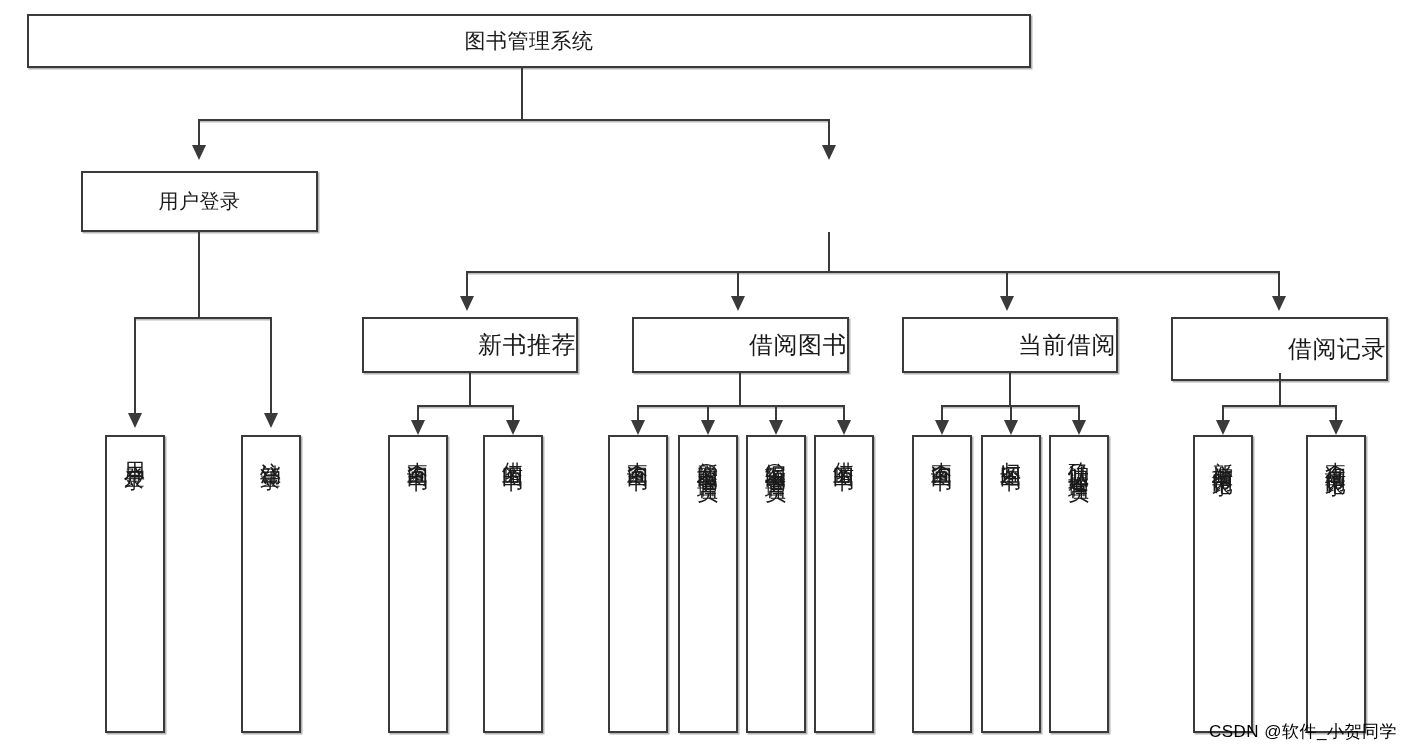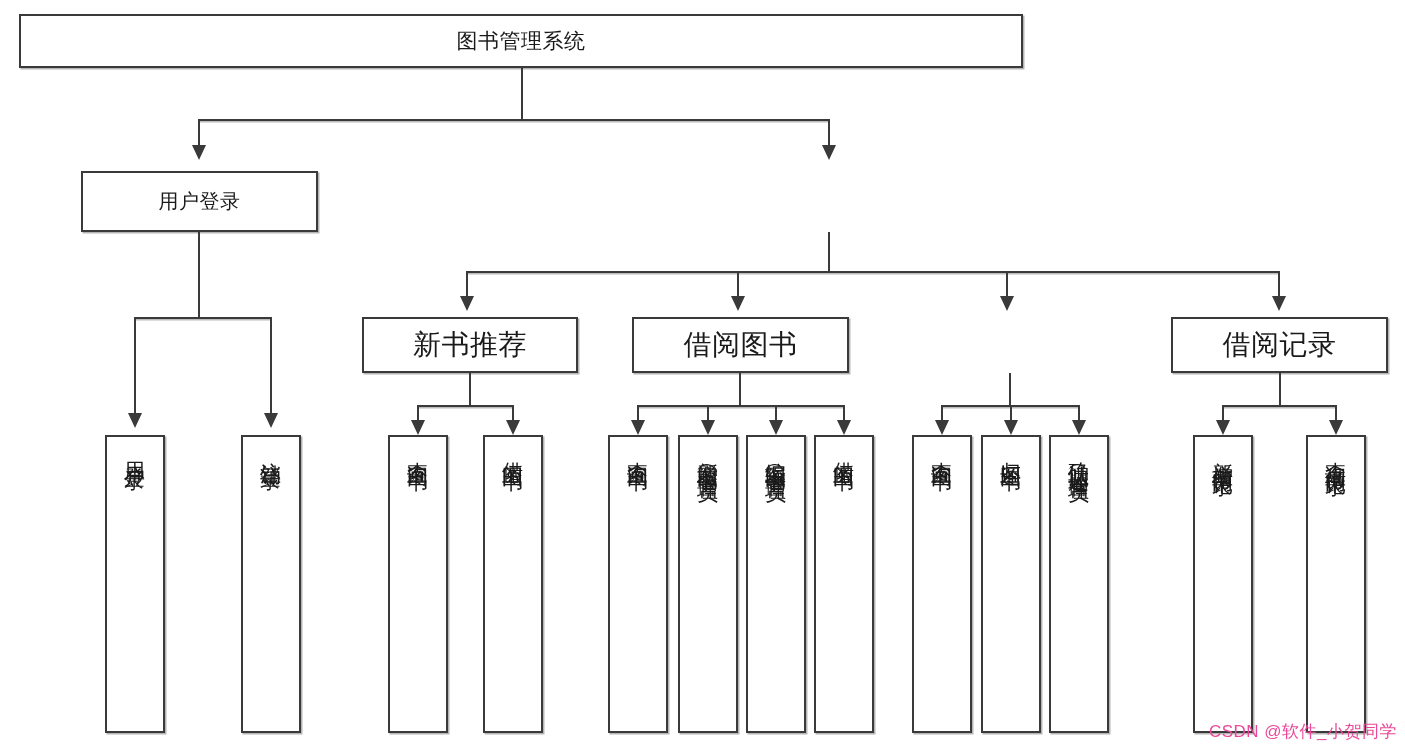--- a/index.html
+++ b/index.html
@@ -25,24 +25,24 @@
   }
   .node .label{
     display:block;
     text-align:center;
     line-height:1.18;
     letter-spacing:0.5px;
     white-space:nowrap;
   }
 
   
-  .node.root{font-size:21px;}
+  .node.root{font-size:21px;margin-left:8px;}
   
   .node.lvl1{font-size:20px;}
-  .node.lvl2{font-size:28px;}
+  .node.lvl2{font-size:24px;justify-content:flex-end;}
 
   
   .node.leaf{
     align-items:flex-start;
     justify-content:center;
     padding-top:8px;
     font-size:21px;
   }
   .node.leaf .label{
     writing-mode:vertical-rl;
@@ -62,21 +62,21 @@
     border-left:7px solid transparent;
     border-right:7px solid transparent;
     border-top:15px solid #3a3a3a;
   }
 
   
   #watermark{
     position:absolute;
     right:8px;bottom:4px;
     font-size:17px;
-    color:#ec4899;
+    color:#000000;
     letter-spacing:0.5px;
     white-space:nowrap;
     pointer-events:none;
   }
 </style>
 </head>
 <body>
 
 <div id="canvas">
 
@@ -114,21 +114,24 @@
   <div class="arrow" style="left:1000px;top:296px;"></div>
   <div class="vline" style="left:1278px;top:271px;width:2px;height:25px;"></div>
   <div class="arrow" style="left:1272px;top:296px;"></div>
 
   <div class="node lvl2" style="left:362px;top:317px;width:216px;height:56px;">
     <span class="label">新书推荐</span>
   </div>
   <div class="node lvl2" style="left:632px;top:317px;width:217px;height:56px;">
     <span class="label">借阅图书</span>
   </div>
-  <div class="node lvl2" style="left:1171px;top:317px;width:217px;height:56px;">
+  <div class="node lvl2" style="left:902px;top:317px;width:216px;height:56px;">
+    <span class="label">当前借阅</span>
+  </div>
+  <div class="node lvl2" style="left:1171px;top:317px;width:217px;height:64px;">
     <span class="label">借阅记录</span>
   </div>
 
   <div class="vline" style="left:469px;top:373px;width:2px;height:33px;"></div>
   <div class="hline" style="left:417px;top:405px;width:96px;"></div>
   <div class="vline" style="left:417px;top:405px;width:2px;height:15px;"></div>
   <div class="arrow" style="left:411px;top:420px;"></div>
   <div class="vline" style="left:512px;top:405px;width:2px;height:15px;"></div>
   <div class="arrow" style="left:506px;top:420px;"></div>
 

